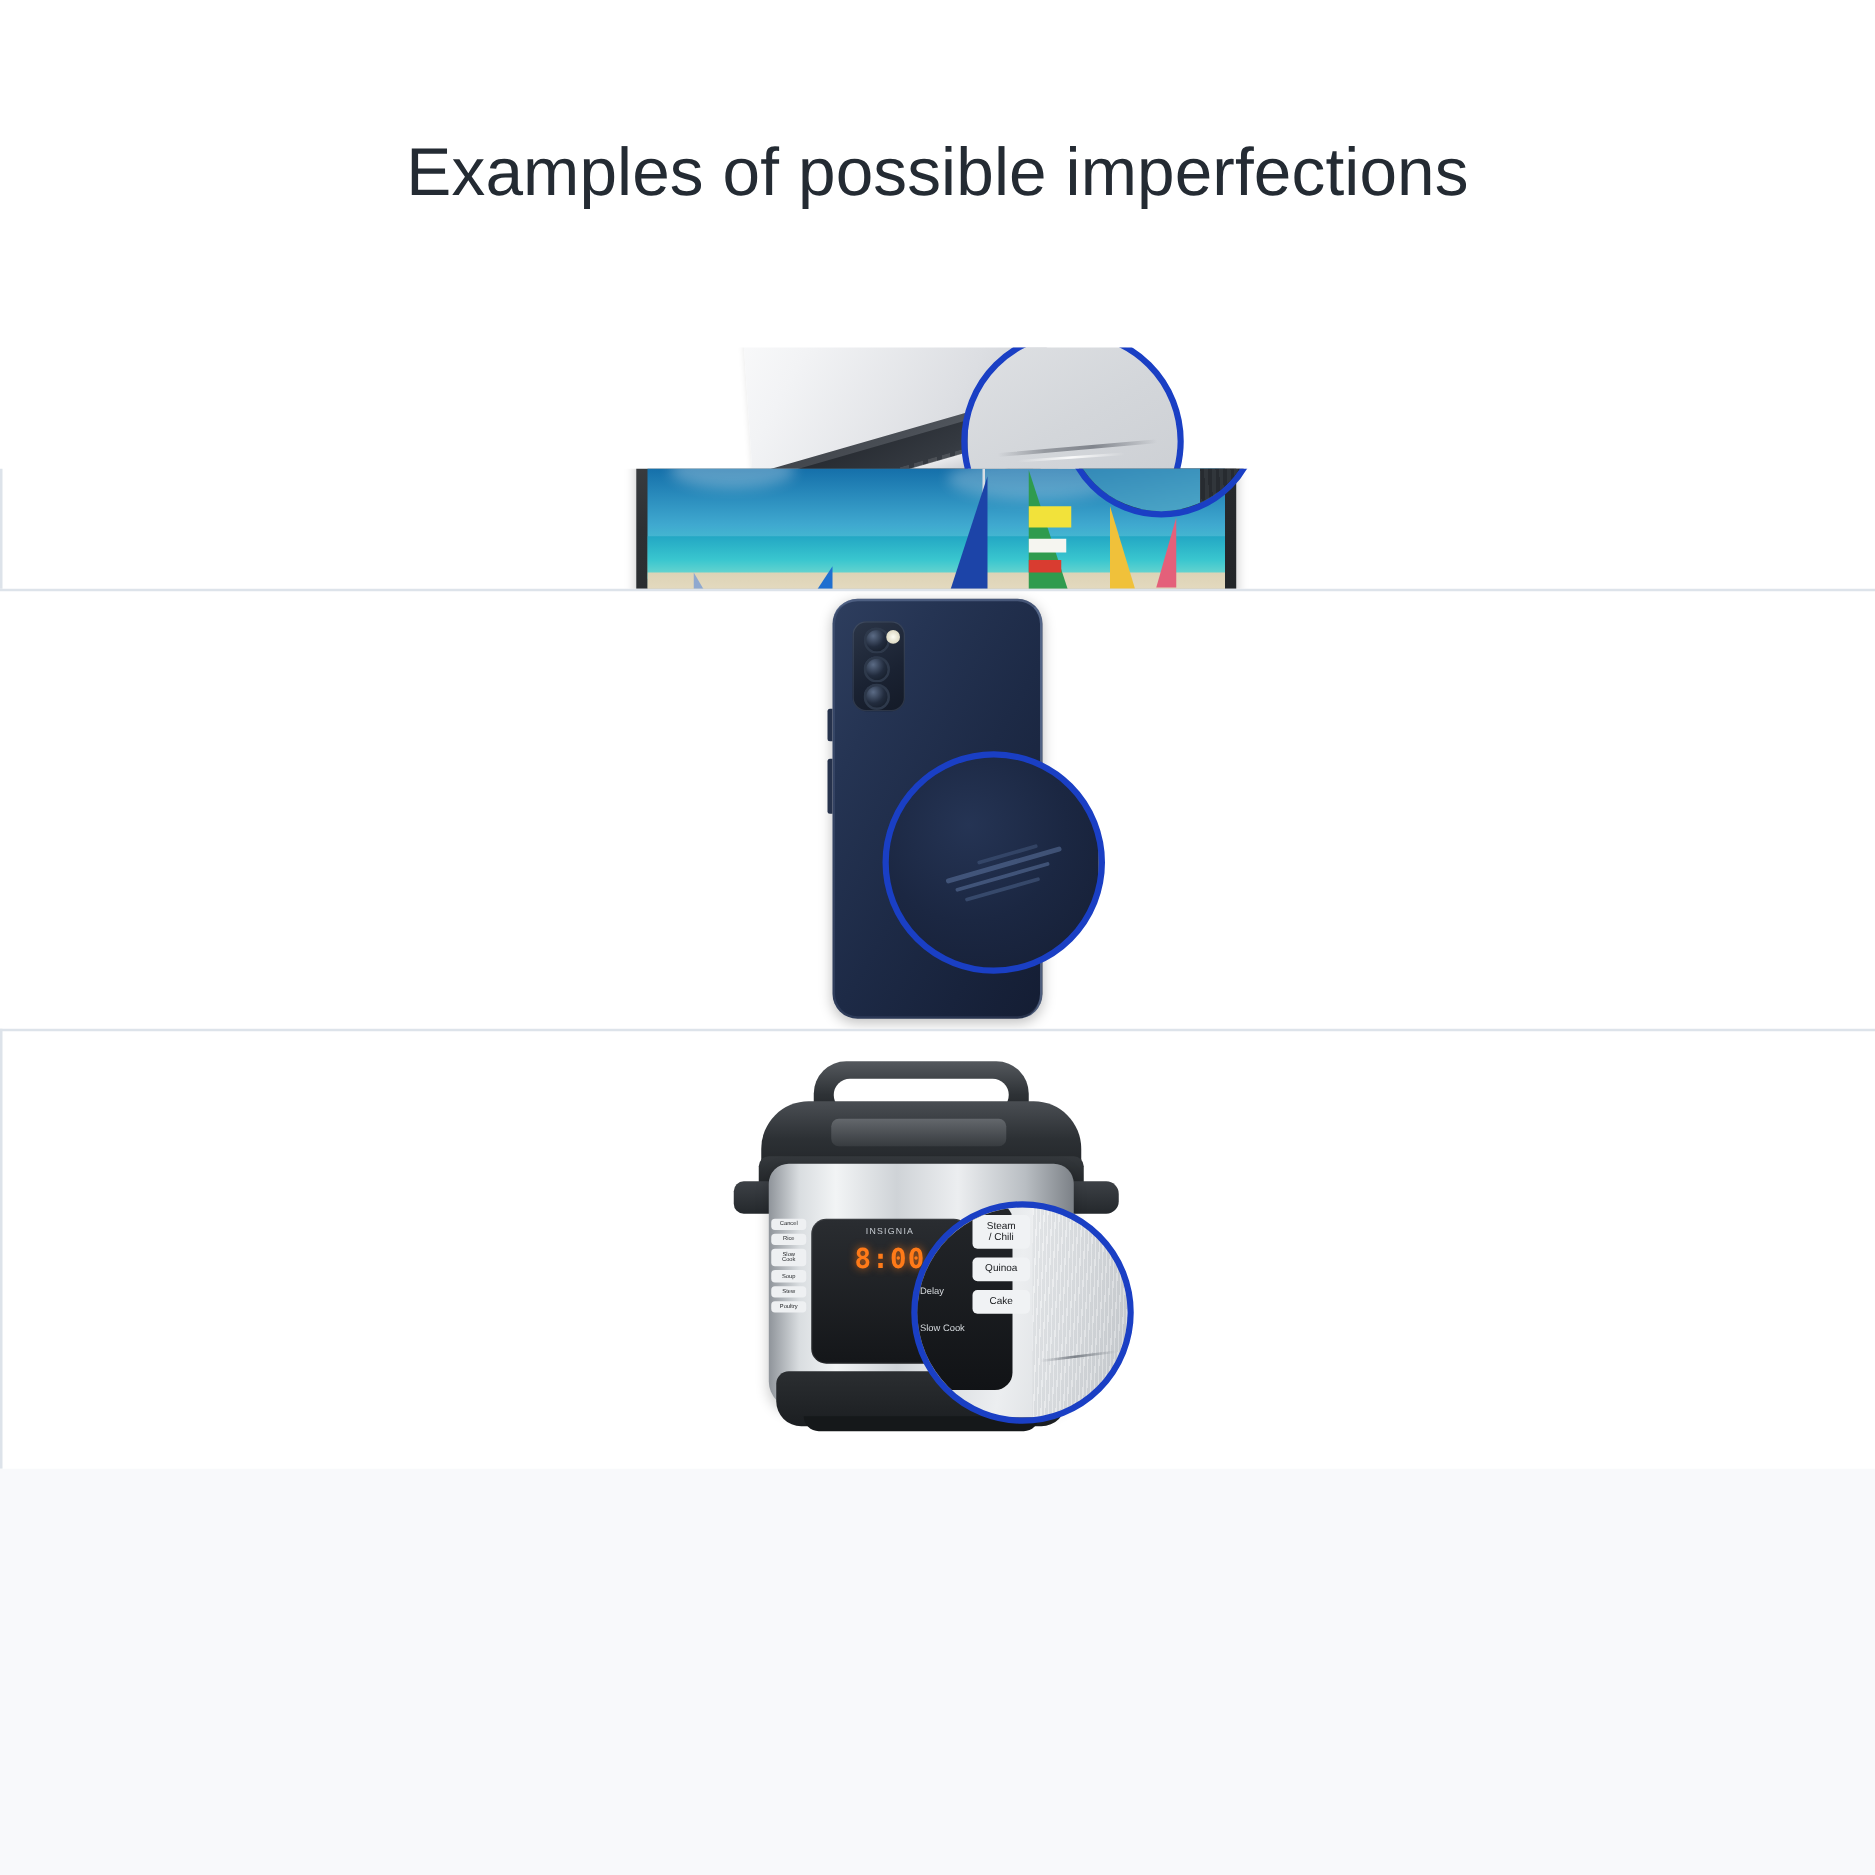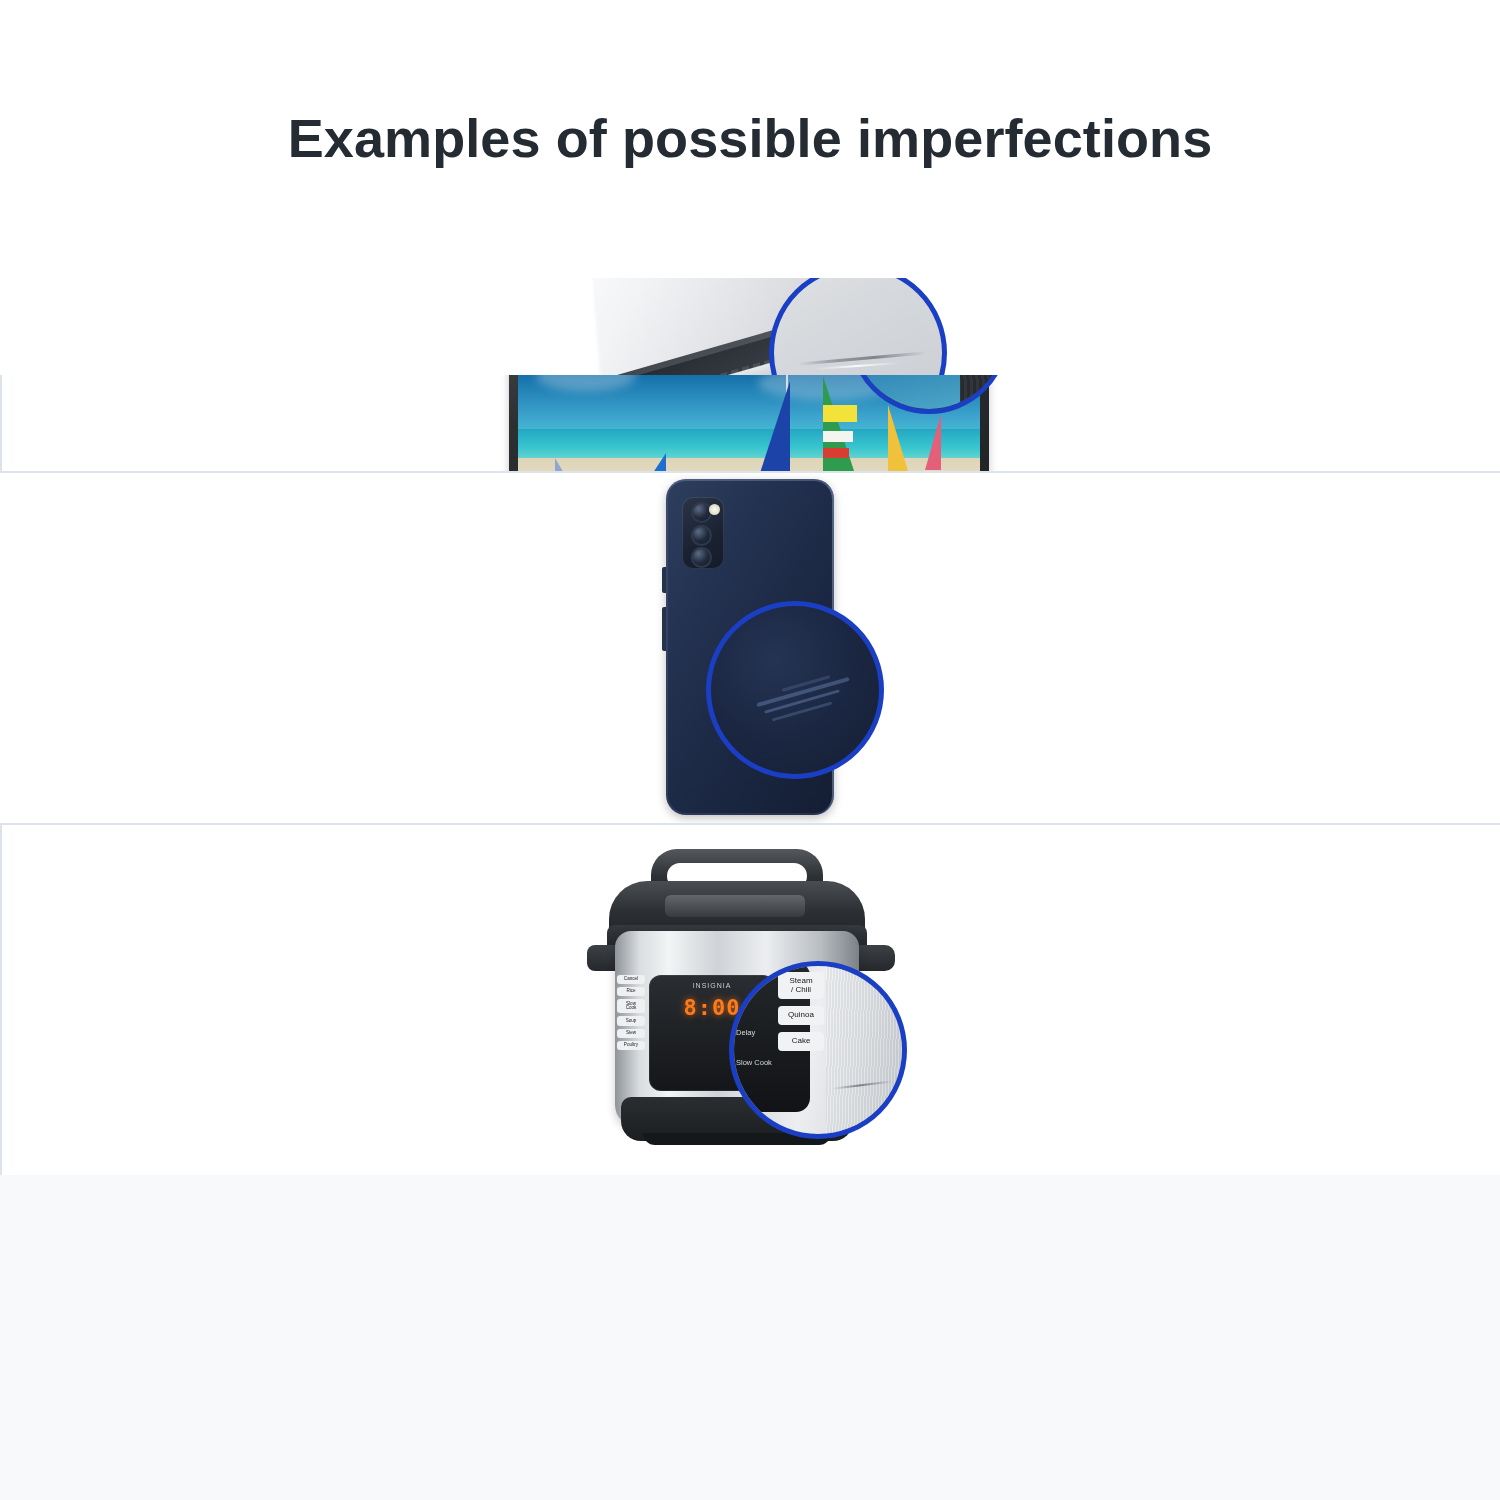--- a/index.html
+++ b/index.html
@@ -28,21 +28,21 @@
     width: 1500px;
     height: 278px;
     display: flex;
     flex-direction: column;
     align-items: center;
     justify-content: center;
     background: #ffffff;
   }
   .title-line {
     font-size: 54px;
-    font-weight: 700;
+    font-weight: 400;
     letter-spacing: 0.1px;
     line-height: 1.32;
     color: #242b33;
     text-align: center;
     white-space: nowrap;
   }
 
   
   .grid {
     position: absolute;

